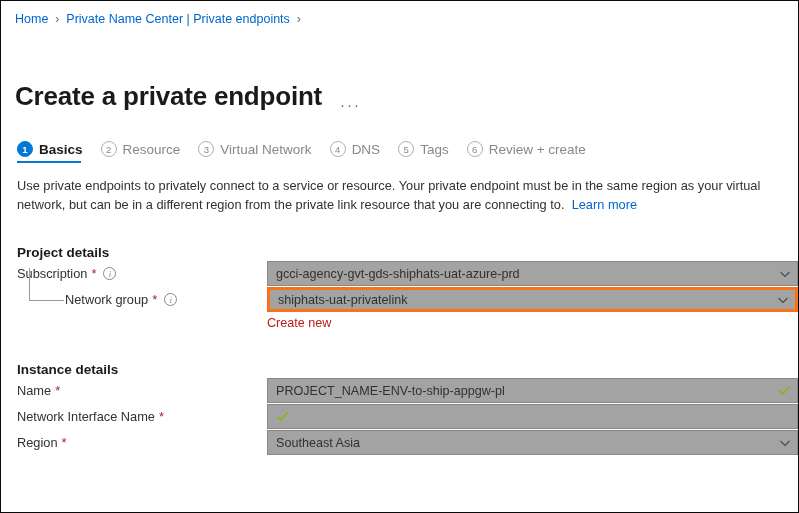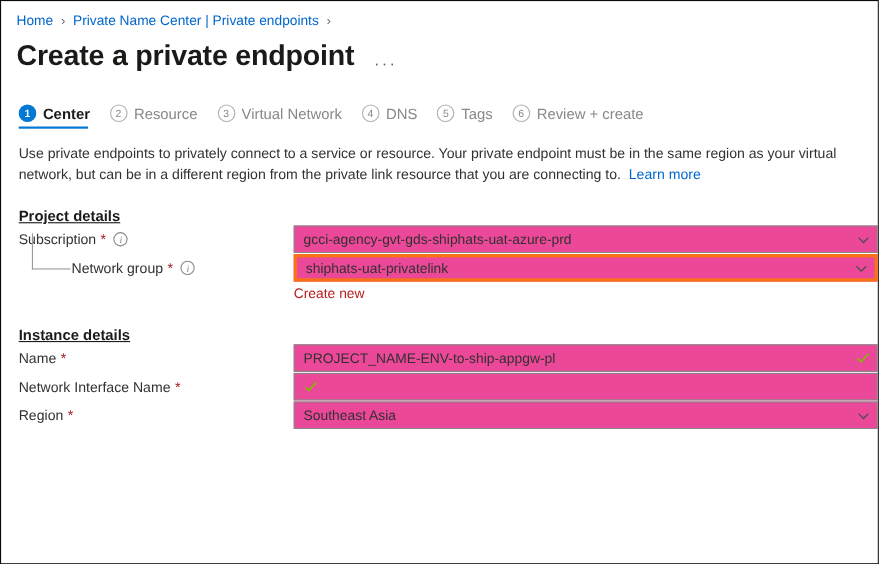--- a/index.html
+++ b/index.html
@@ -38,20 +38,21 @@
     color: #5f6b7a;
     margin: 0 7px;
     font-size: 12px;
   }
 
   
   .title-row {
     display: flex;
     align-items: flex-end;
     padding: 6px 0 0 14px;
+    margin-top: 46px;
   }
   .page-title {
     font-size: 26px;
     font-weight: bold;
     color: #1b1a19;
     letter-spacing: -0.2px;
   }
   .ellipsis-btn {
     margin-left: 18px;
     margin-top: 8px;
@@ -129,25 +130,24 @@
     max-width: 760px;
   }
   .desc a {
     color: #0066cc;
     text-decoration: none;
     cursor: pointer;
   }
 
   
   .section-head {
-    margin: 21px 0 0 16px;
+    margin: 31px 0 0 16px;
     font-size: 13.5px;
     font-weight: bold;
     color: #1b1a19;
-    text-decoration: underline;
   }
 
   .form-row {
     display: flex;
     align-items: center;
     margin-top: 1px;
     padding-left: 16px;
     position: relative;
   }
   .lbl {
@@ -182,21 +182,21 @@
     font-family: "Liberation Serif", serif;
     cursor: pointer;
     box-sizing: border-box;
     flex: none;
   }
 
   .field {
     width: 560px;
     height: 25px;
     border: 1px solid #8a8886;
-    background: #ec4899;
+    background: #a3a3a3;
     display: flex;
     align-items: center;
     box-sizing: border-box;
     padding: 0 6px 0 8px;
     cursor: pointer;
   }
   .field.focused {
     border: 3px solid #f97316;
     gap: 12px;
   }
@@ -254,21 +254,21 @@
   </div>
 
   <div class="title-row">
     <span class="page-title">Create a private endpoint</span>
     <span class="ellipsis-btn">···</span>
   </div>
 
   <div class="tabs">
     <div class="tab active">
       <span class="num">1</span>
-      <span class="tlabel">Center</span>
+      <span class="tlabel">Basics</span>
     </div>
     <div class="tab inactive">
       <span class="num">2</span>
       <span class="tlabel">Resource</span>
     </div>
     <div class="tab inactive">
       <span class="num">3</span>
       <span class="tlabel">Virtual Network</span>
     </div>
     <div class="tab inactive">

